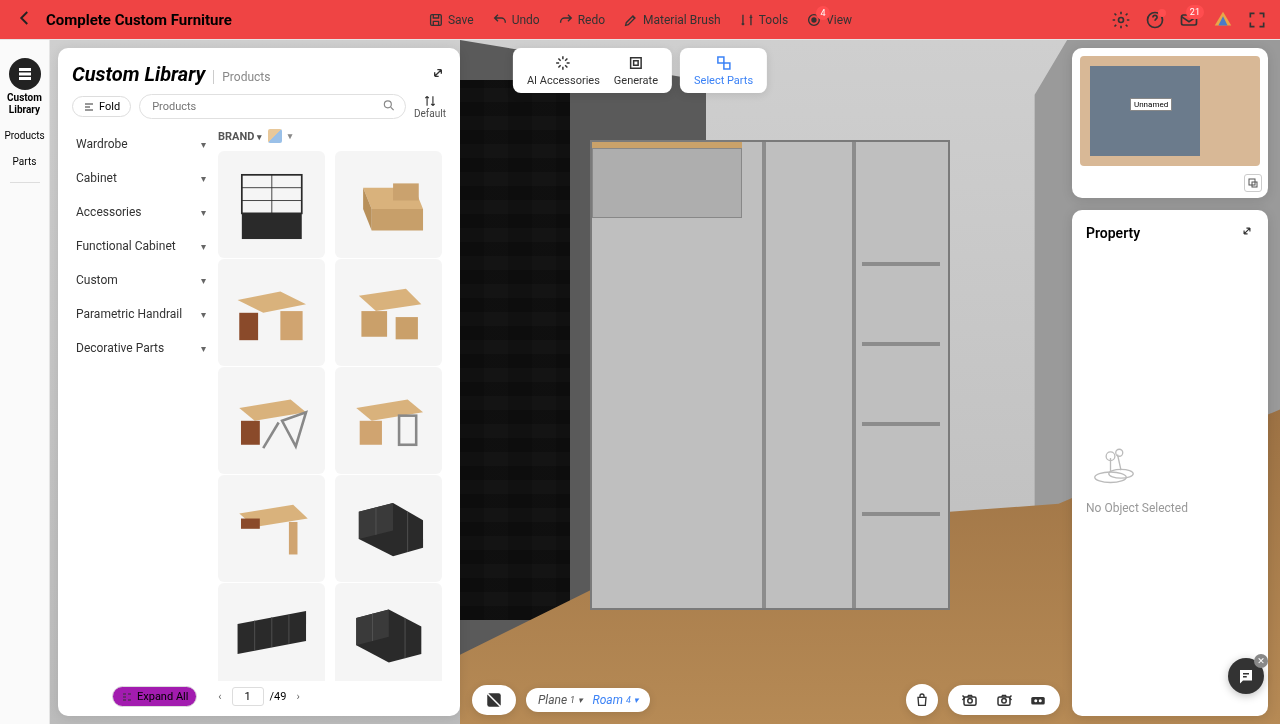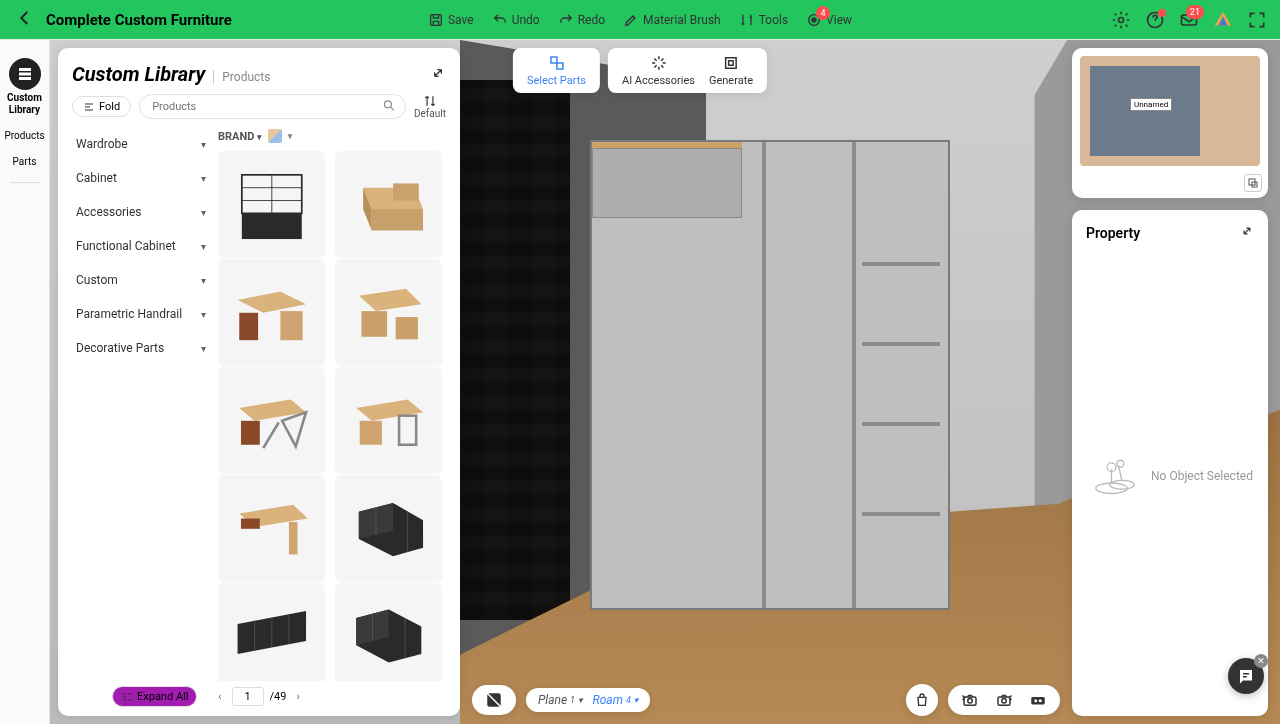--- a/index.html
+++ b/index.html
@@ -1,19 +1,19 @@
 <!DOCTYPE html>
 <html><head>
 <meta charset="utf-8">
 <style>
 * { box-sizing: border-box; margin: 0; padding: 0; font-family: -apple-system, BlinkMacSystemFont, "Segoe UI", Roboto, sans-serif; }
 body { width: 1280px; height: 724px; overflow: hidden; background: #f0f0f0; position: relative; }
 
 
-.topbar { height: 40px; background: #22c55e; display: flex; align-items: center; padding: 0 12px; gap: 8px; border-bottom: 1px solid #e5e5e5; position: relative; z-index: 10; }
+.topbar { height: 40px; background: #ef4444; display: flex; align-items: center; padding: 0 12px; gap: 8px; border-bottom: 1px solid #e5e5e5; position: relative; z-index: 10; }
 .back-btn { font-size: 18px; cursor: pointer; padding: 4px; }
 .app-title { font-weight: 700; font-size: 15px; margin-right: auto; }
 .top-tools { display: flex; gap: 18px; position: absolute; left: 50%; transform: translateX(-50%); }
 .top-tool { display: flex; align-items: center; gap: 4px; font-size: 12px; cursor: pointer; color: #333; }
 .top-tool svg { width: 16px; height: 16px; }
 .top-right { display: flex; gap: 12px; align-items: center; margin-left: auto; }
 .top-right-icon { width: 22px; height: 22px; cursor: pointer; position: relative; display: flex; align-items: center; justify-content: center; }
 .badge { position: absolute; top: -4px; right: -4px; background: #ff4d4f; color: #fff; font-size: 9px; border-radius: 8px; padding: 0 4px; min-width: 14px; height: 14px; line-height: 14px; text-align: center; }
 .badge-dot { position: absolute; top: 0; right: 0; width: 8px; height: 8px; background: #ff4d4f; border-radius: 50%; }
 
@@ -69,21 +69,21 @@
 
 .minimap { position: absolute; top: 48px; right: 12px; width: 196px; height: 150px; background: #fff; border-radius: 10px; box-shadow: 0 2px 12px rgba(0,0,0,0.12); padding: 8px; z-index: 6; text-align: right; }
 .minimap-inner { width: 100%; height: 110px; background: #d8b896; border-radius: 4px; position: relative; overflow: hidden; }
 .mm-room { position: absolute; left: 10px; top: 10px; width: 110px; height: 90px; background: #6b7b8c; }
 .mm-label { position: absolute; left: 50px; top: 42px; background: #fff; font-size: 8px; padding: 1px 3px; border: 1px solid #888; }
 .mm-pop { position: absolute; right: 6px; bottom: 6px; width: 18px; height: 18px; border: 1px solid #ccc; border-radius: 3px; background: #fff; cursor: pointer; display: flex; align-items: center; justify-content: center; font-size: 11px; }
 
 
 .prop-panel { position: absolute; top: 210px; right: 12px; width: 196px; bottom: 8px; background: #fff; border-radius: 10px; box-shadow: 0 2px 12px rgba(0,0,0,0.12); padding: 14px; z-index: 6; display: flex; flex-direction: column; }
 .prop-head { display: flex; justify-content: space-between; align-items: flex-end; font-size: 14px; font-weight: 600; margin-bottom: 8px; }
-.prop-empty { flex: 1; display: flex; align-items: center; justify-content: center; color: #999; font-size: 12px; gap: 8px; }
+.prop-empty { flex: 1; display: flex; flex-direction: column; align-items: flex-start; justify-content: center; color: #999; font-size: 12px; gap: 8px; }
 .prop-empty svg { width: 56px; height: 56px; stroke: #bbb; fill: none; stroke-width: 1.5; }
 
 
 .bottom-bar { position: absolute; bottom: 8px; left: 472px; right: 220px; display: flex; align-items: center; gap: 10px; z-index: 6; }
 .bb-group { background: #fff; border-radius: 18px; padding: 5px 12px; display: flex; align-items: center; gap: 10px; box-shadow: 0 2px 8px rgba(0,0,0,0.12); font-size: 12px; }
 .bb-item { cursor: pointer; color: #555; display: flex; align-items: center; gap: 3px; font-style: italic; }
 .bb-item.accent { color: #3b82f6; }
 .bb-icon { width: 20px; height: 20px; display: flex; align-items: center; justify-content: center; }
 .bb-spacer { flex: 1; }
 .bb-round { width: 32px; height: 32px; background: #fff; border-radius: 50%; box-shadow: 0 2px 8px rgba(0,0,0,0.12); display: flex; align-items: center; justify-content: center; cursor: pointer; }
@@ -400,41 +400,41 @@
       <span class="nav">‹</span>
       <input type="text" value="1" style="">
       <span>/<span>49</span></span>
       <span class="nav">›</span>
     </div>
   </div>
 </div>
 
 <div class="action-pills">
   <div class="pill">
+    <div class="pill-item">
+      <svg viewBox="0 0 24 24" fill="none" stroke="#333" stroke-width="2">
+          <path d="M12 3v4M12 17v4M3 12h4M17 12h4M6 6l3 3M15 15l3 3M6 18l3-3M15 9l3-3"></path>
+        </svg>
+      <span>AI Accessories</span>
+    </div>
+    <div class="pill-item">
+      <svg viewBox="0 0 24 24" fill="none" stroke="#333" stroke-width="2">
+          <rect x="5" y="5" width="14" height="14"></rect>
+          <path d="M9 9h6v6H9z"></path>
+        </svg>
+      <span>Generate</span>
+    </div>
+  </div>
+  <div class="pill">
     <div class="pill-item active">
       <svg viewBox="0 0 24 24" fill="none" stroke="#3b82f6" stroke-width="2">
           <rect x="4" y="4" width="8" height="8"></rect>
           <rect x="12" y="12" width="8" height="8"></rect>
         </svg>
       <span>Select Parts</span>
-    </div>
-  </div>
-  <div class="pill">
-    <div class="pill-item">
-      <svg viewBox="0 0 24 24" fill="none" stroke="#333" stroke-width="2">
-          <path d="M12 3v4M12 17v4M3 12h4M17 12h4M6 6l3 3M15 15l3 3M6 18l3-3M15 9l3-3"></path>
-        </svg>
-      <span>AI Accessories</span>
-    </div>
-    <div class="pill-item">
-      <svg viewBox="0 0 24 24" fill="none" stroke="#333" stroke-width="2">
-          <rect x="5" y="5" width="14" height="14"></rect>
-          <path d="M9 9h6v6H9z"></path>
-        </svg>
-      <span>Generate</span>
     </div>
   </div>
 </div>
 
 <div class="minimap">
   <div class="minimap-inner">
     <div class="mm-room"></div>
     <div class="mm-label">Unnamed</div>
   </div>
   <div class="mm-pop">

